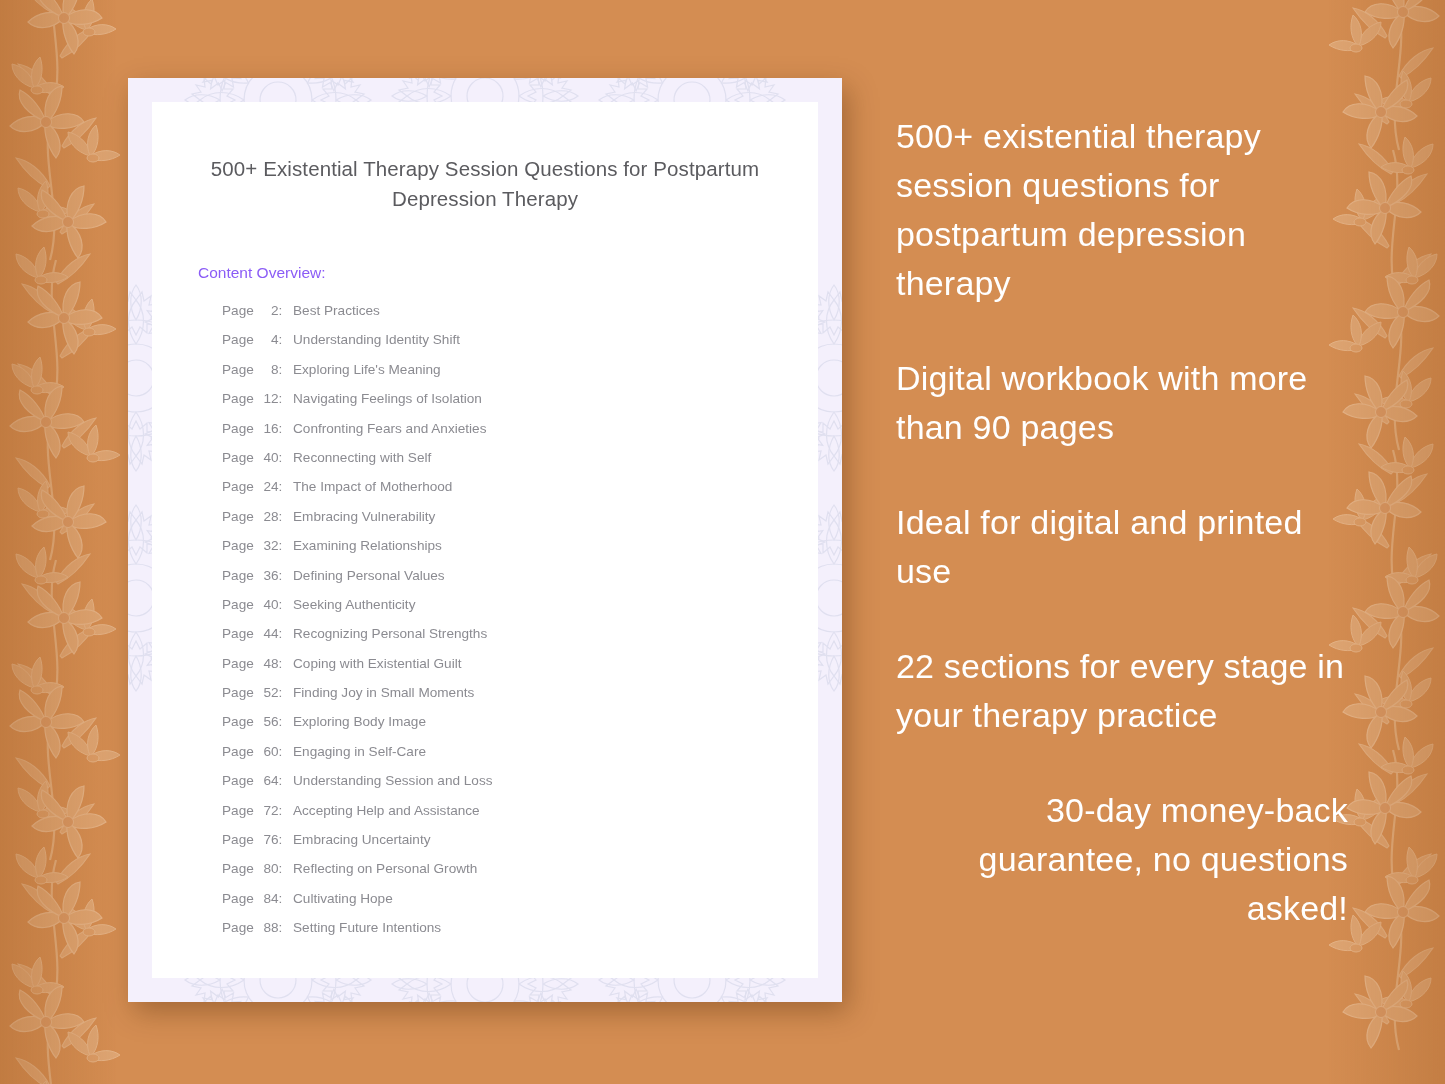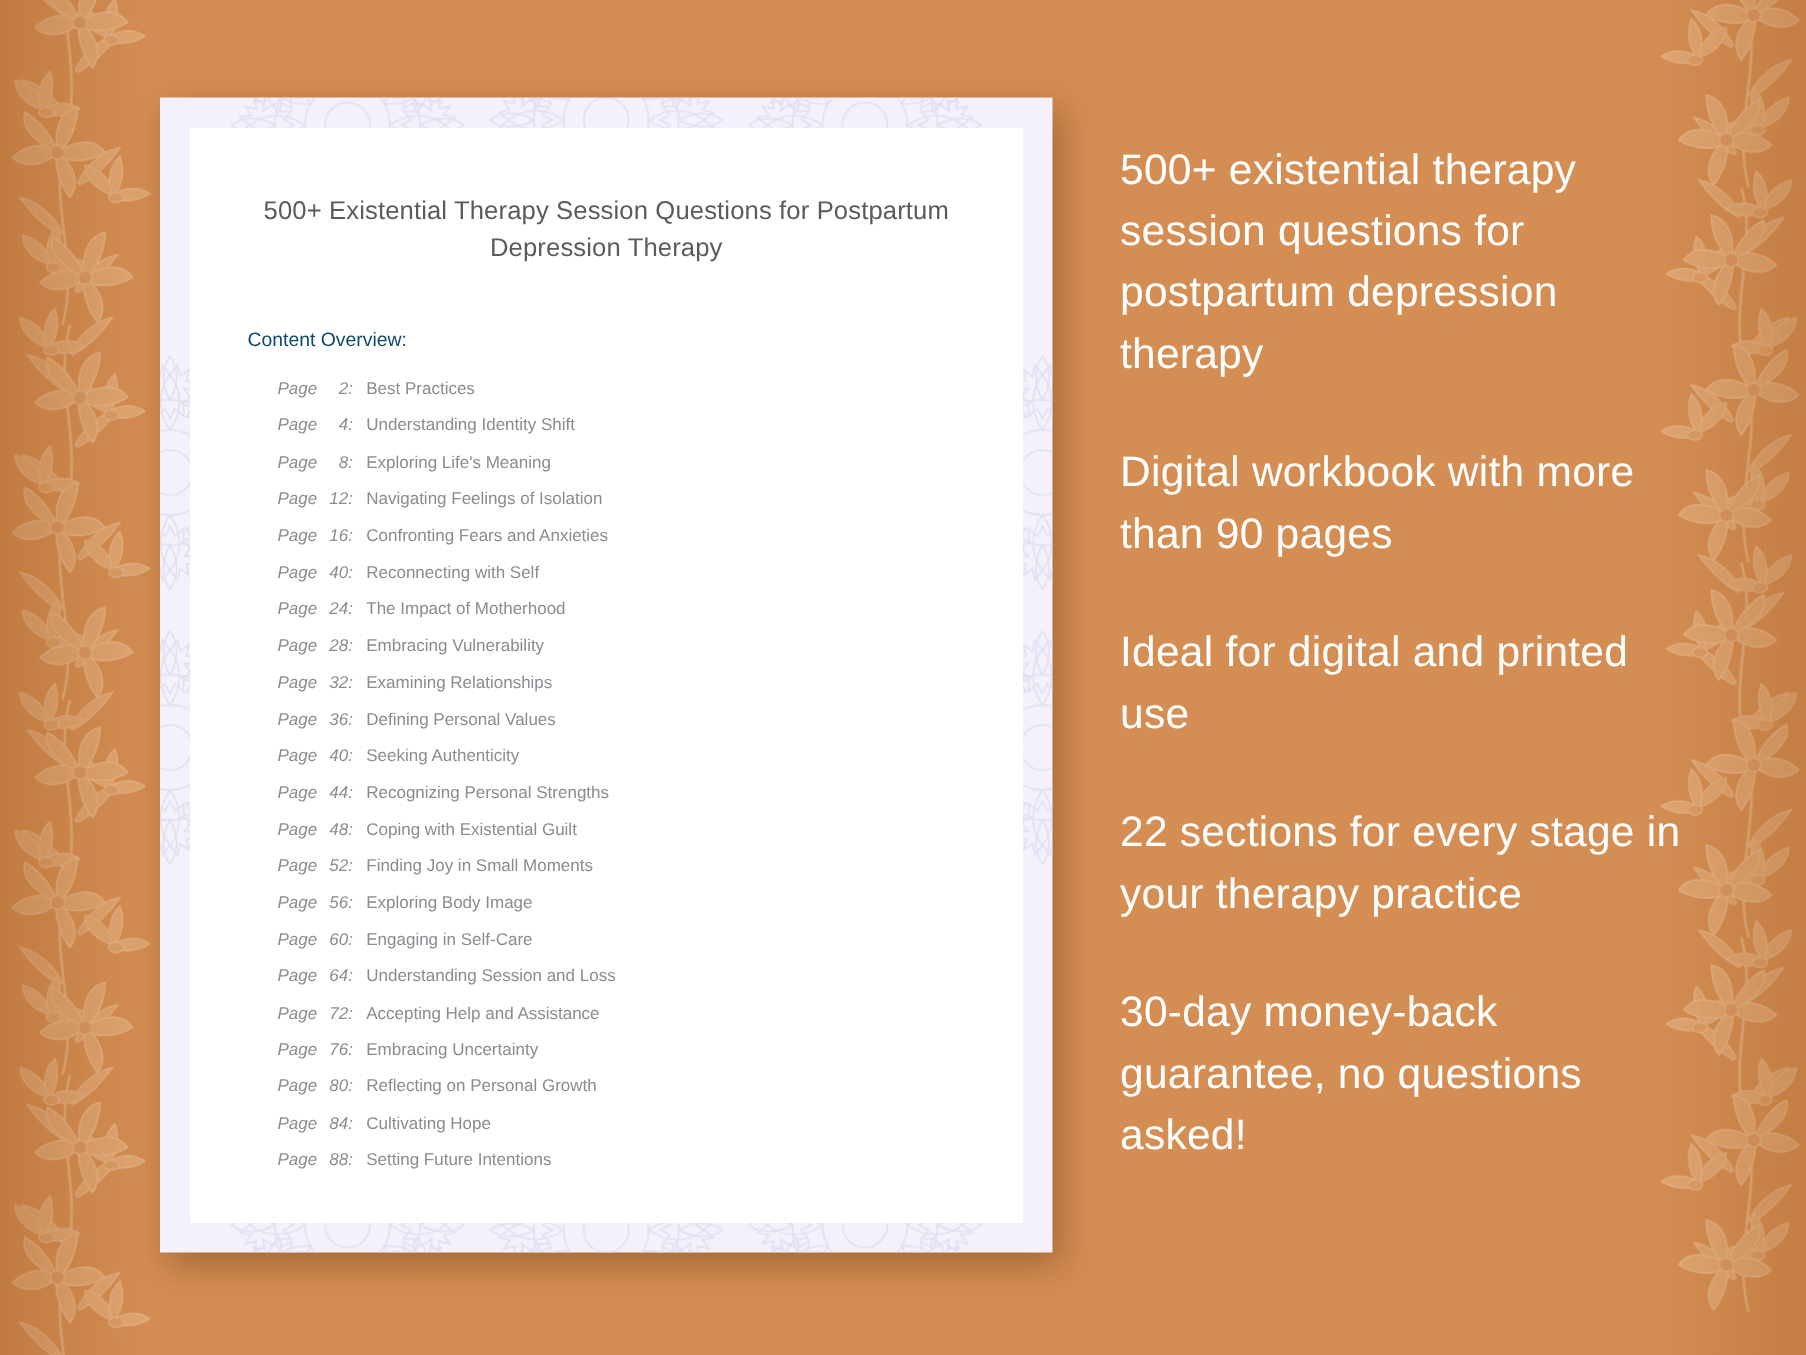--- a/index.html
+++ b/index.html
@@ -90,41 +90,40 @@
     color: #5b5b5f;
     letter-spacing: 0.1px;
   }
 
   .overview-label {
     margin: 0;
     padding: 49px 0 0 46px;
     font-size: 15.5px;
     line-height: 20px;
     font-weight: 400;
-    color: #0c4a6e;
+    color: #8b5cf6;
   }
 
   .toc {
     margin: 0;
     padding: 20px 0 0 70px;
     list-style: none;
   }
   .toc li {
     display: flex;
     align-items: baseline;
     height: 29.4px;
     font-size: 13.6px;
     color: #8b8b91;
     white-space: pre;
   }
   .toc .pg {
     display: inline-block;
     width: 62px;
     text-align: left;
-    font-style: italic;
   }
   .toc .pg .num {
     display: inline-block;
     width: 21px;
     text-align: right;
   }
   .toc .tt {
     padding-left: 9px;
   }
 
@@ -136,21 +135,21 @@
     width: 452px;
   }
   #promo .promo-line {
     margin: 0 0 46px 0;
     color: #ffffff;
     font-size: 34px;
     line-height: 49px;
     font-weight: 400;
     letter-spacing: 0.2px;
   }
-  #promo .promo-line:last-child { margin-bottom: 0; }
+  #promo .promo-line:last-child { margin-bottom: 0; text-align: right; }
 </style>
 </head>
 <body>
 
 <div id="stage">
 
   <div class="floral-band left">
     <svg viewBox="0 0 128 1084" preserveAspectRatio="none" aria-hidden="true">
       <defs>
         <g id="sprig">

